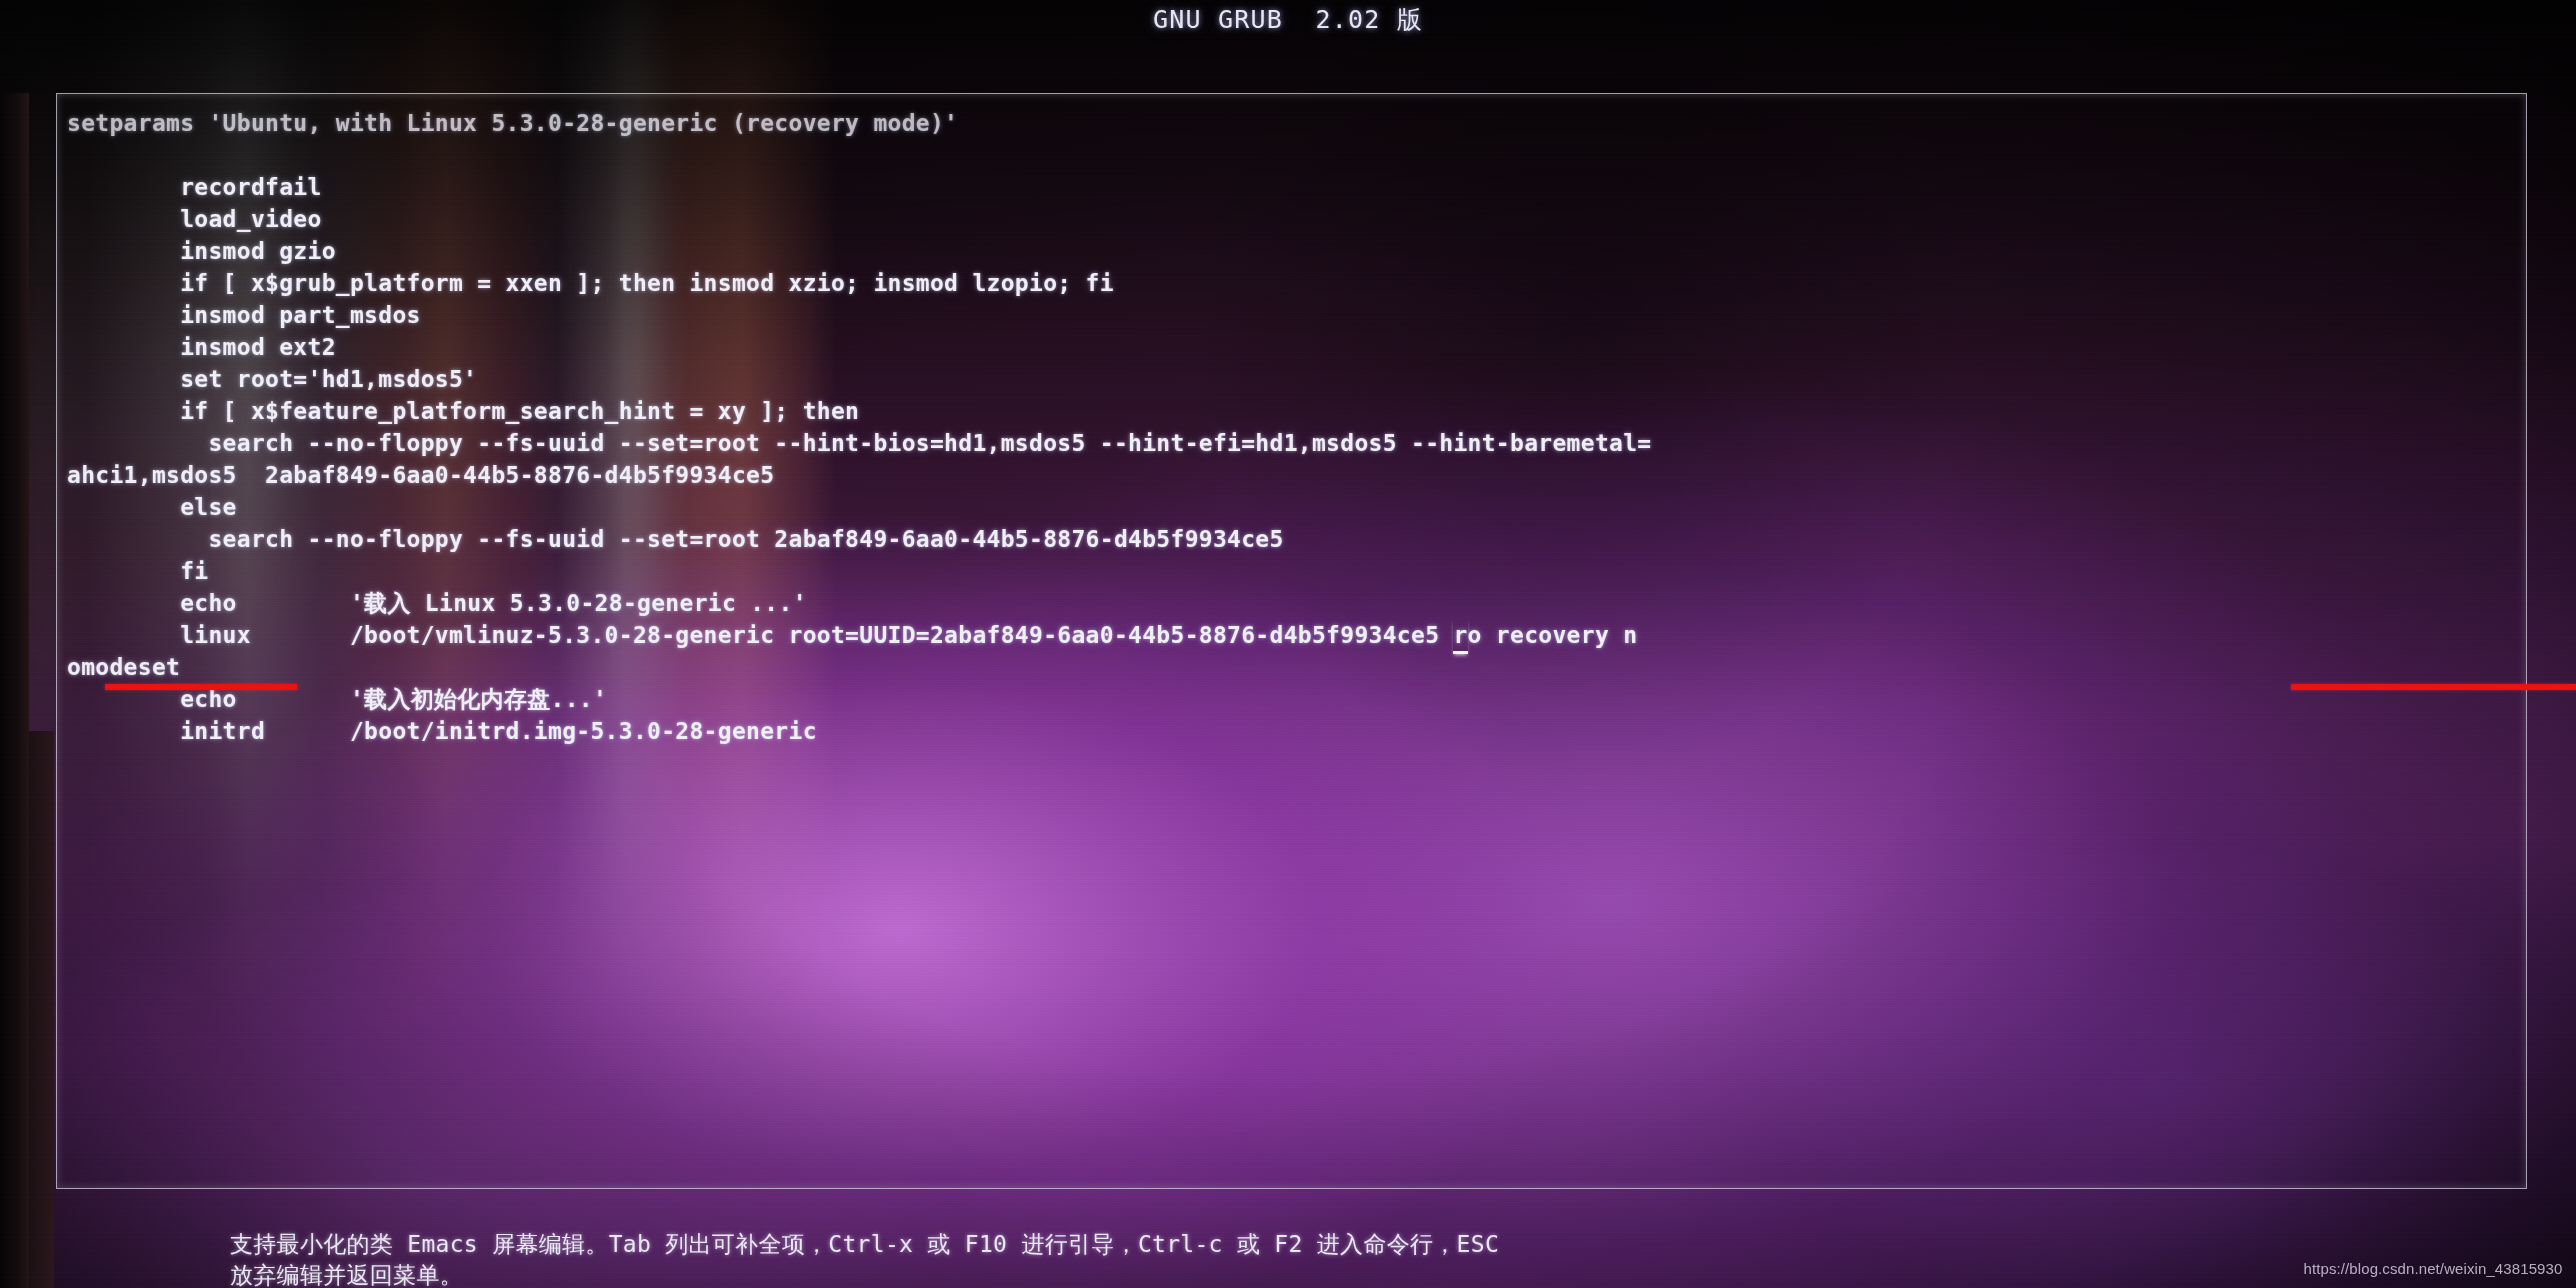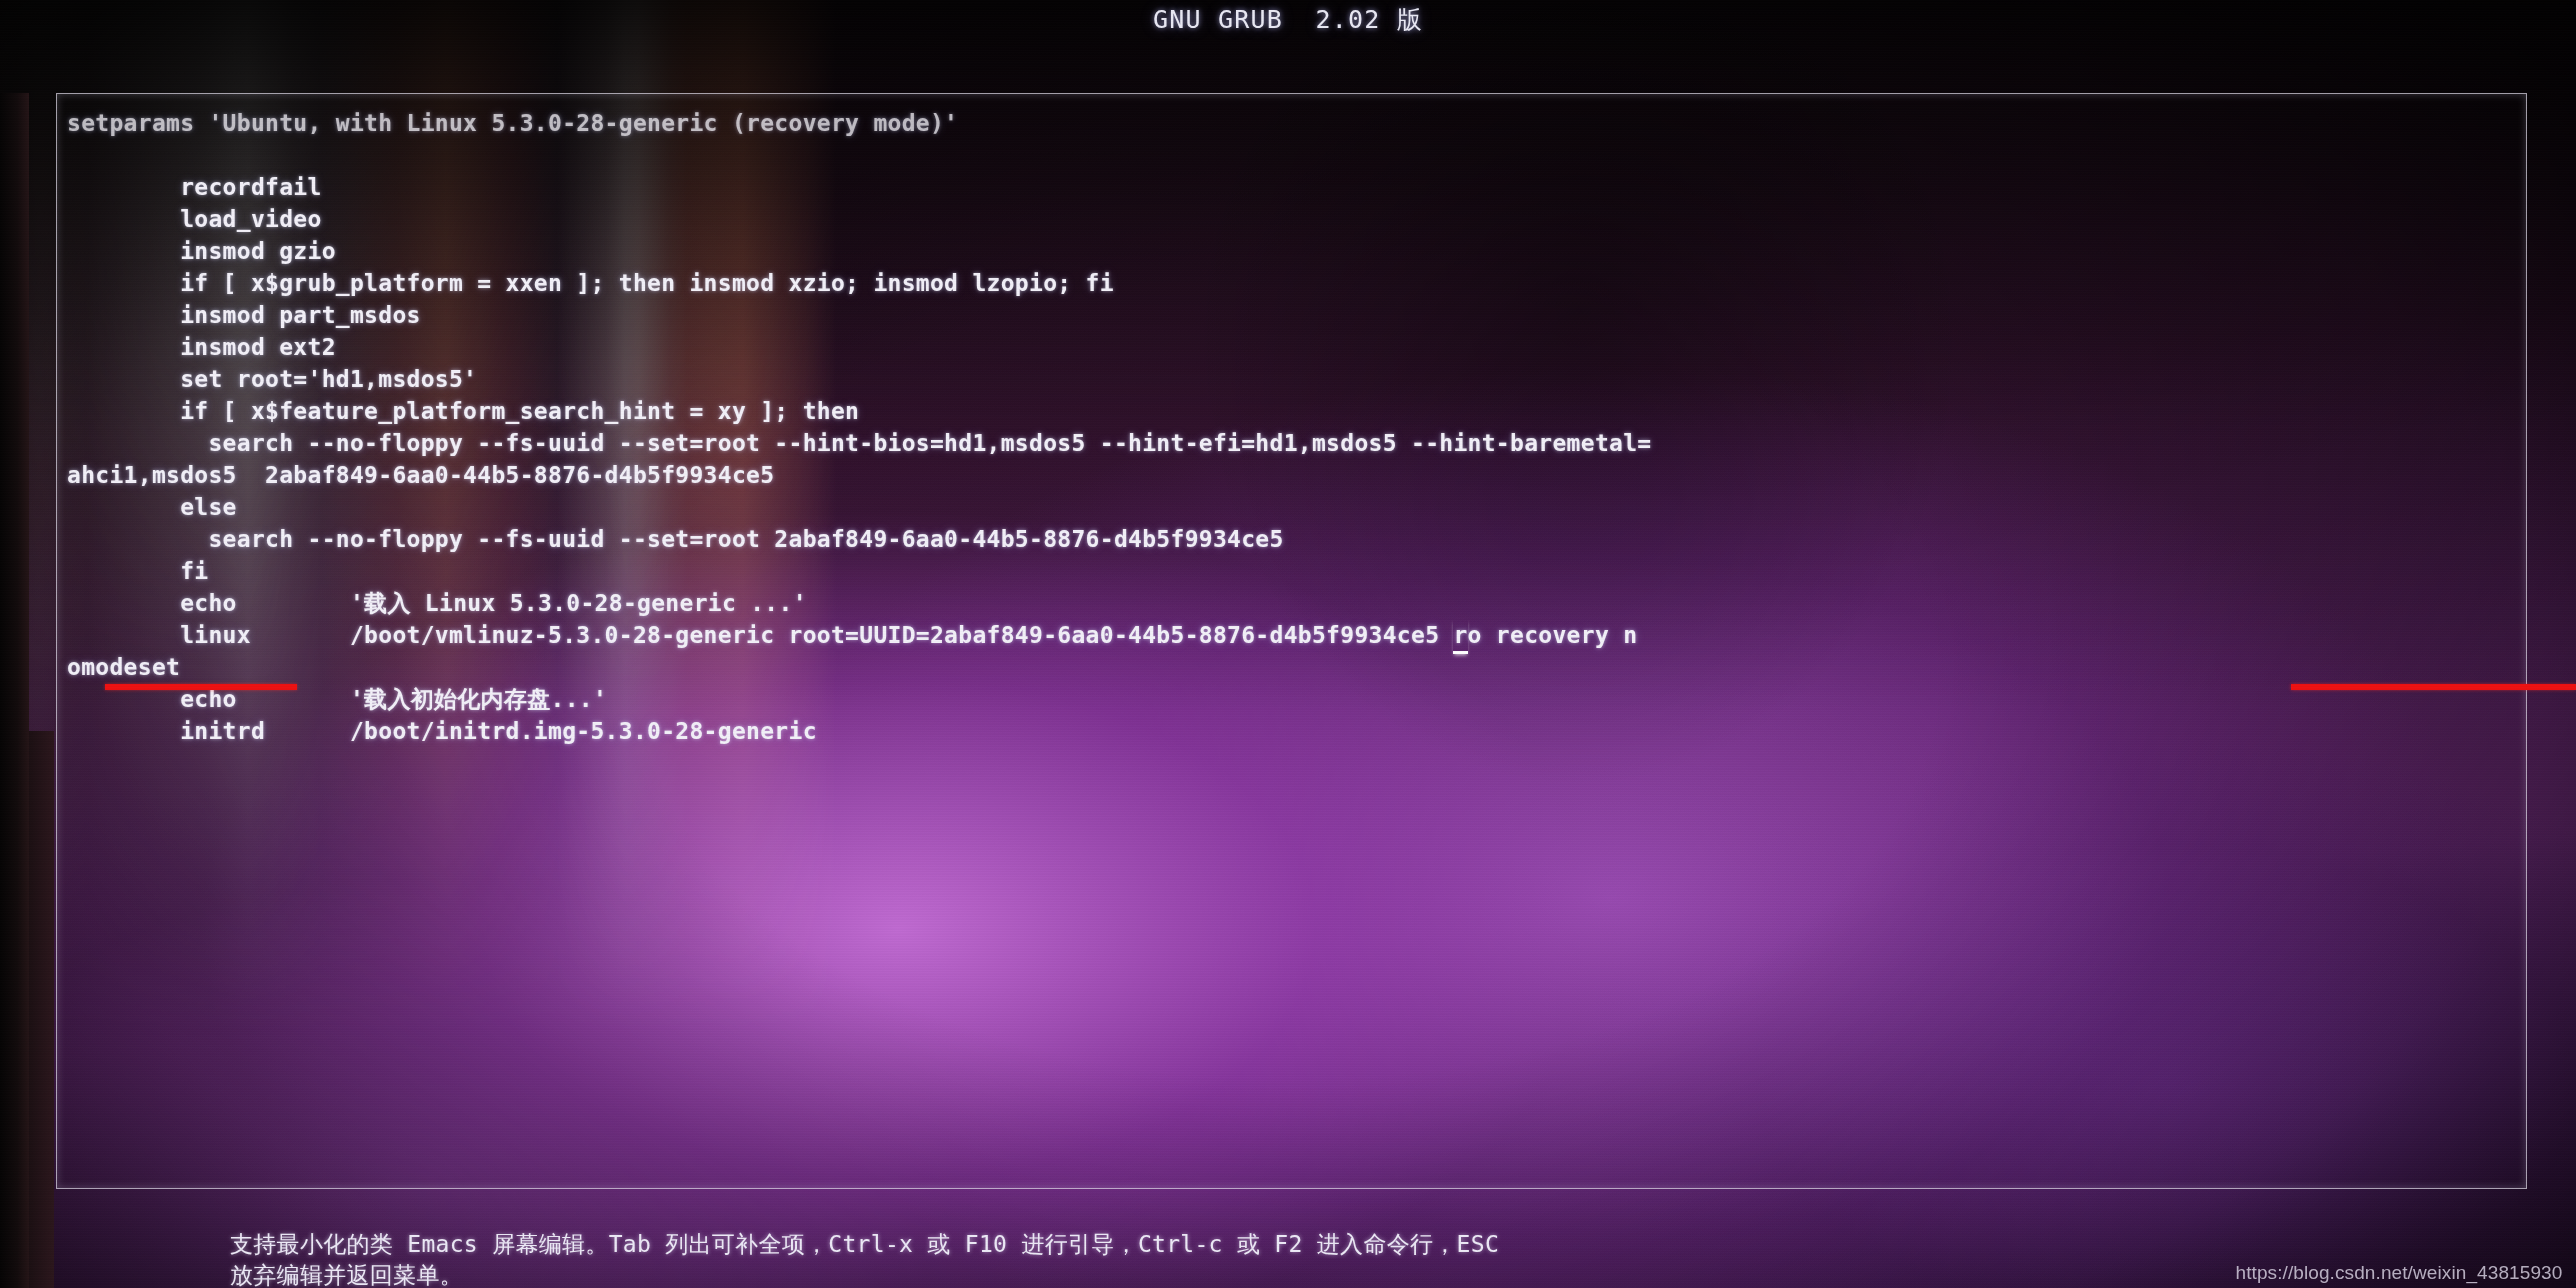--- a/index.html
+++ b/index.html
@@ -157,24 +157,24 @@
     font-size:23px;
     line-height:31px;
     letter-spacing:0.3px;
     text-shadow:0 0 4.3px rgba(235,230,255,0.6);
     white-space:pre-wrap;
   }
 
   
   #watermark{
     position:absolute;
-    right:13.6px; bottom:4px;
+    right:13.6px; bottom:11px;
     color:rgba(222,216,232,0.80);
     font-family:"Liberation Sans",sans-serif;
-    font-size:19px;
+    font-size:15px;
     letter-spacing:0.1px;
   }
 
   
   #scanlines{
     position:absolute; inset:0; pointer-events:none; opacity:0.16;
     background:repeating-linear-gradient(to bottom, rgba(255,255,255,0.05) 0px, rgba(255,255,255,0.05) 0.6px, rgba(0,0,0,0.12) 1.2px, rgba(0,0,0,0.12) 2.5px);
   }
   #glare{
     position:absolute; inset:0; pointer-events:none;

